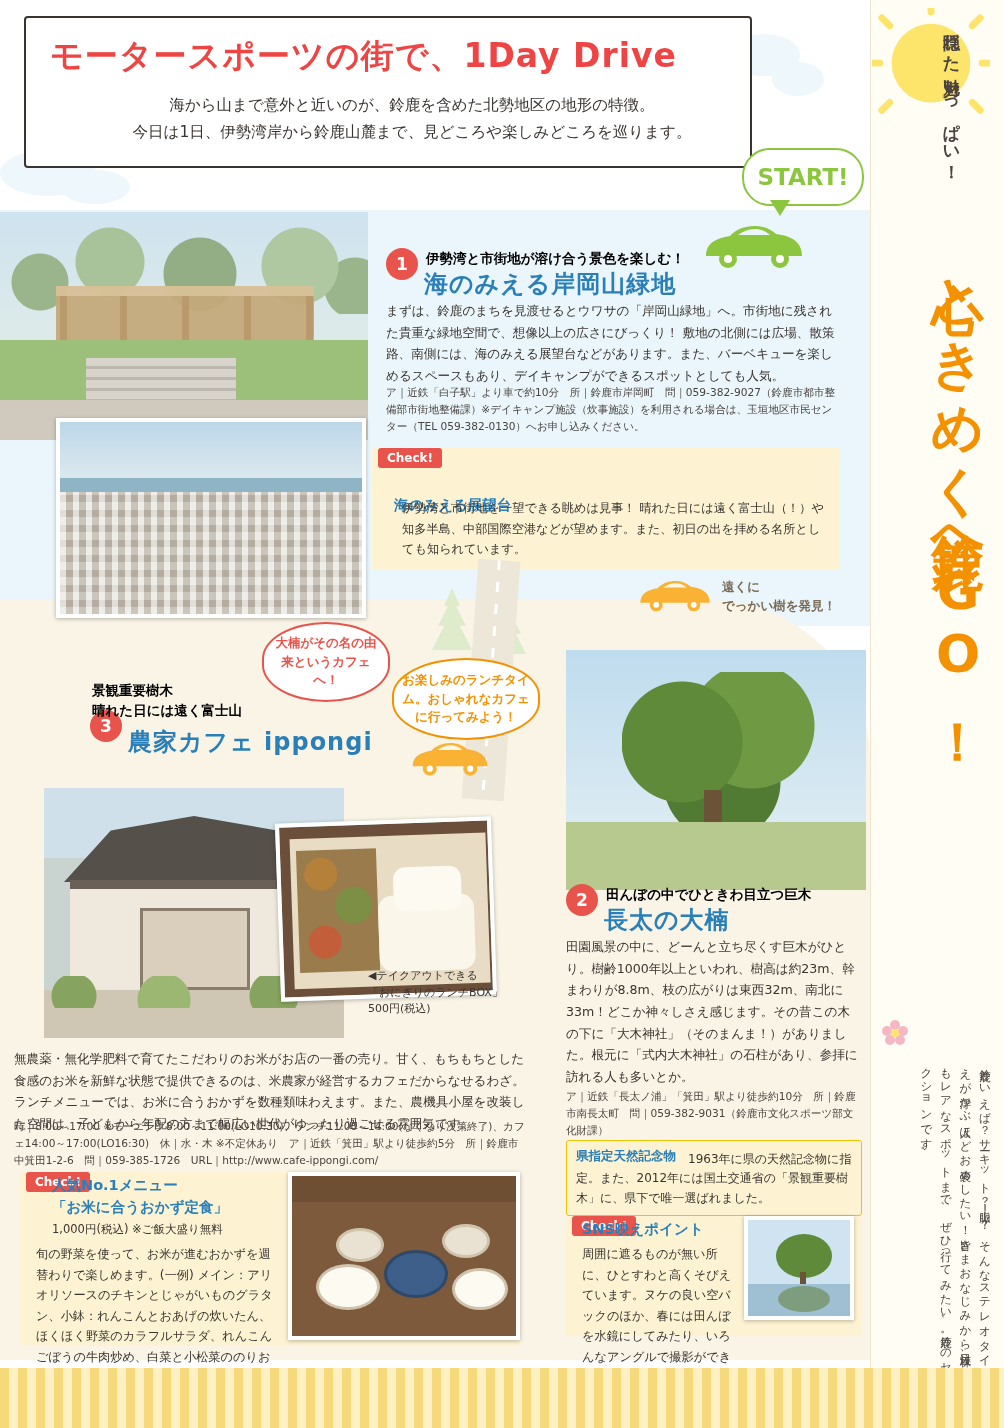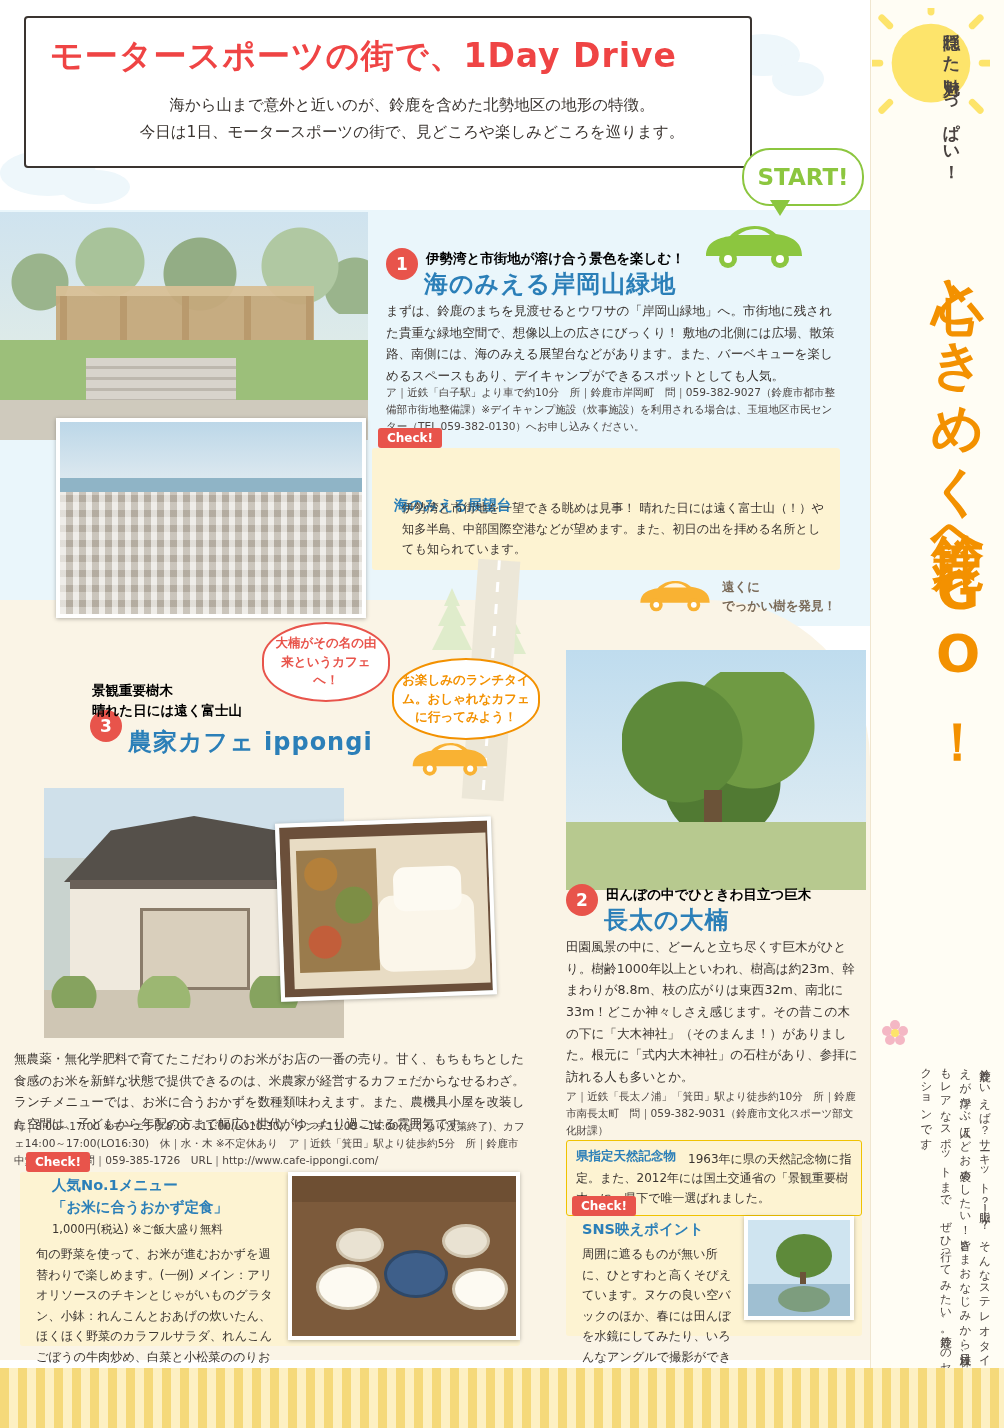--- a/index.html
+++ b/index.html
@@ -175,21 +175,21 @@
   }
   .spot-kicker { position:absolute; font-size:13.5px; font-weight:bold; color:#000000; font-family:"DejaVu Sans", sans-serif; }
   .spot-title { position:absolute; font-size:24px; font-weight:bold; color:#2b7fb8; font-family:"DejaVu Sans", sans-serif; letter-spacing:1px;}
   .body-text { position:absolute; font-size:12.6px; line-height:1.72; color:#3a3430; font-family:"DejaVu Sans", sans-serif; }
   .info-text { position:absolute; font-size:10.6px; line-height:1.62; color:#4a4340; font-family:"DejaVu Sans", sans-serif; }
 
   
   .check-box { position:absolute; background:#fdf3d2; border-radius:3px; }
   .check-tag {
     position:absolute; background:#e8544b; color:#fff; font-size:12px; font-weight:bold;
-    padding:3px 9px; border-radius:3px; font-family:"DejaVu Sans", sans-serif;
+    padding:3px 9px; border-radius:3px; font-family:"DejaVu Sans", sans-serif;margin-top:20px;
   }
   .check-title { position:absolute; font-size:14.5px; font-weight:bold; color:#2b7fb8; font-family:"DejaVu Sans", sans-serif; }
   .check-body { position:absolute; font-size:12.2px; line-height:1.68; color:#3a3430; font-family:"DejaVu Sans", sans-serif; }
 
   
   .balloon {
     position:absolute; border:2px solid #e8544b; border-radius:50%/46%;
     color:#e8544b; font-size:12.5px; font-weight:bold; line-height:1.5;
     display:flex; align-items:center; justify-content:center; text-align:center;
     background:#fff; font-family:"DejaVu Sans", sans-serif; padding:6px;
@@ -225,21 +225,21 @@
 
   <div class="cloud" style="left:726px; top:34px; width:74px; height:42px;"></div>
   <div class="cloud" style="left:772px; top:62px; width:52px; height:34px;"></div>
   <div class="cloud" style="left:0px; top:150px; width:96px; height:46px;"></div>
   <div class="cloud" style="left:60px; top:170px; width:70px; height:34px;"></div>
 
   <div class="header-box"></div>
   <div class="header-title">モータースポーツの街で、1Day Drive</div>
   <div class="header-lead">
     <div>海から山まで意外と近いのが、鈴鹿を含めた北勢地区の地形の特徴。</div>
-    <div>今日は1日、モータースポーツの街で、見どころや楽しみどころを巡ります。</div>
+    <div>今日は1日、伊勢湾岸から鈴鹿山麓まで、見どころや楽しみどころを巡ります。</div>
   </div>
 
   <div class="start-balloon">START!</div>
   <div class="start-tail"></div>
 
   <svg class="car" style="left:700px; top:216px;" width="108" height="56" viewBox="0 0 108 56">
     <path d="M6 40 C6 26 18 22 30 20 C40 8 64 6 76 18 C92 20 102 26 102 40 Z" fill="#8cc63f"></path>
     <circle cx="28" cy="43" r="9" fill="#8cc63f"></circle>
       <circle cx="28" cy="43" r="4" fill="#fff"></circle>
     <circle cx="80" cy="43" r="9" fill="#8cc63f"></circle>
@@ -383,20 +383,25 @@
       <div class="bush"></div>
   </div>
   <div class="photo framed p4">
     <div class="box"></div>
       <div class="inner"></div>
       <div class="side"></div>
       <div class="rice"></div>
       <div class="rice2"></div>
   </div>
 
+  <div class="caption" style="left:368px; top:968px; width:160px;">
+    <div>◀テイクアウトできる</div>
+    <div>「おにぎりのランチBOX」</div>
+    <div>500円(税込)</div>
+  </div>
 
   <div class="body-text" style="left:14px; top:1048px; width:512px;">無農薬・無化学肥料で育てたこだわりのお米がお店の一番の売り。甘く、もちもちとした食感のお米を新鮮な状態で提供できるのは、米農家が経営するカフェだからなせるわざ。ランチメニューでは、お米に合うおかずを数種類味わえます。また、農機具小屋を改装した空間は、子どもから年配の方まで幅広い世代がゆったり過ごせる雰囲気です。</div>
   <div class="info-text" style="left:14px; top:1118px; width:512px;">時｜8:00～17:00 ※モーニング8:00～11:00(LO10:30)、ランチ11:00～14:00(なくなり次第終了)、カフェ14:00～17:00(LO16:30)　休｜水・木 ※不定休あり　ア｜近鉄「箕田」駅より徒歩約5分　所｜鈴鹿市中箕田1-2-6　問｜059-385-1726　URL｜http://www.cafe-ippongi.com/</div>
 
   <div class="check-box" style="left:20px; top:1172px; width:500px; height:174px;"></div>
   <div class="check-tag" style="left:26px; top:1152px;">Check!</div>
   <div class="check-title" style="left:52px; top:1176px;">人気No.1メニュー</div>
   <div class="check-title" style="left:52px; top:1198px;">「お米に合うおかず定食」</div>
   <div style="position:absolute; left:52px; top:1222px; font-size:11.5px; color:#3a3430; font-family:'DejaVu Sans',sans-serif;">1,000円(税込) ※ご飯大盛り無料</div>
   <div class="check-body" style="left:36px; top:1244px; width:246px;">旬の野菜を使って、お米が進むおかずを週替わりで楽しめます。(一例) メイン：アリオリソースのチキンとじゃがいものグラタン、小鉢：れんこんとおあげの炊いたん、ほくほく野菜のカラフルサラダ、れんこんごぼうの牛肉炒め、白菜と小松菜ののりおかか、スープ：貝だしのねぎスープ</div>

